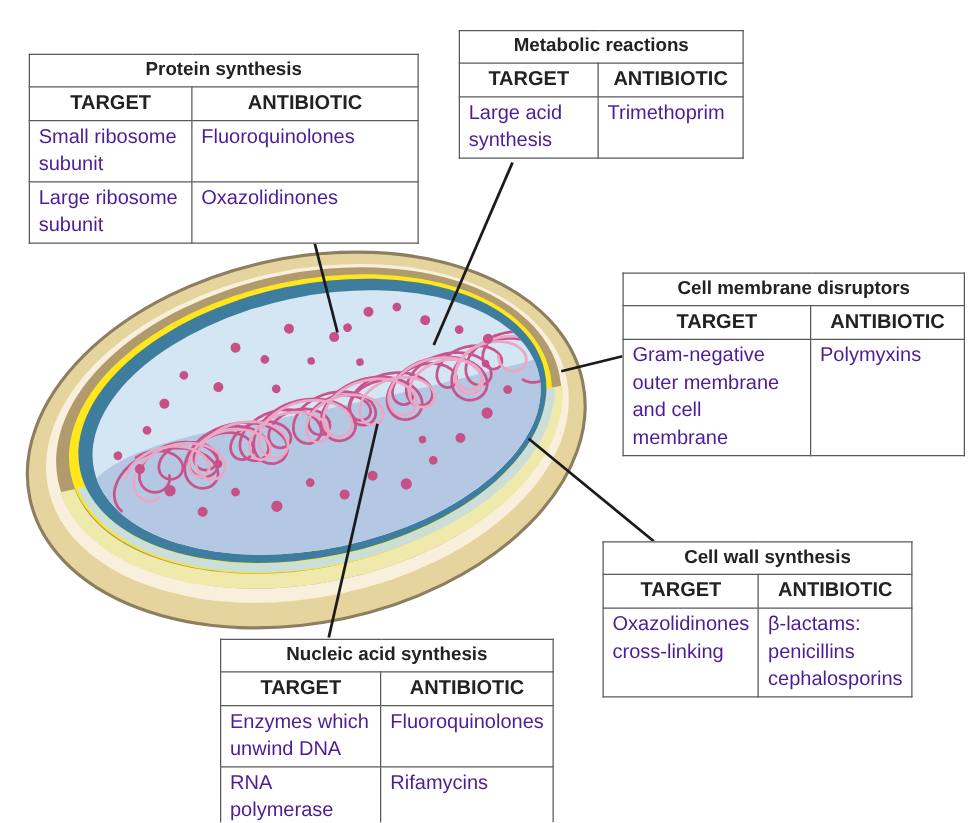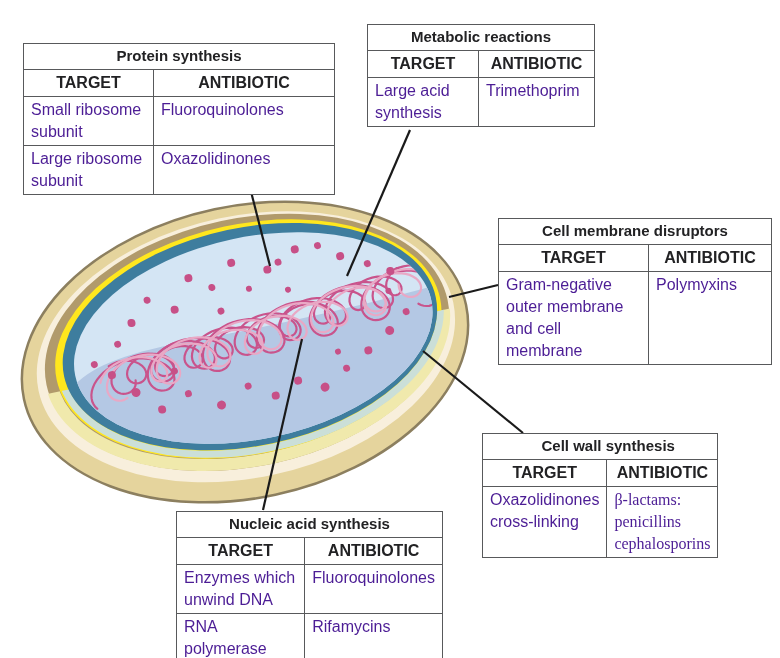--- a/index.html
+++ b/index.html
@@ -187,21 +187,21 @@
           </tr>
         <tr>
           <th class="ch" style="border-color: rgb(88, 89, 91);">TARGET</th>
           <th class="ch" style="border-color: rgb(88, 89, 91);">ANTIBIOTIC</th>
         </tr>
       </thead>
       <tbody>
         <tr>
           <td style="border-color: rgb(88, 89, 91);">Oxazolidinones
 cross-linking</td>
-          <td style="border-color: rgb(88, 89, 91); font-family: Liberation Serif, serif;">β-lactams:
+          <td style="border-color: rgb(88, 89, 91);">β-lactams:
 penicillins
 cephalosporins</td>
         </tr>
       </tbody>
     </table>
   </div>
 
   <div class="tbl" style="left:176px;top:511px;width:267px">
     <table>
       <colgroup>

